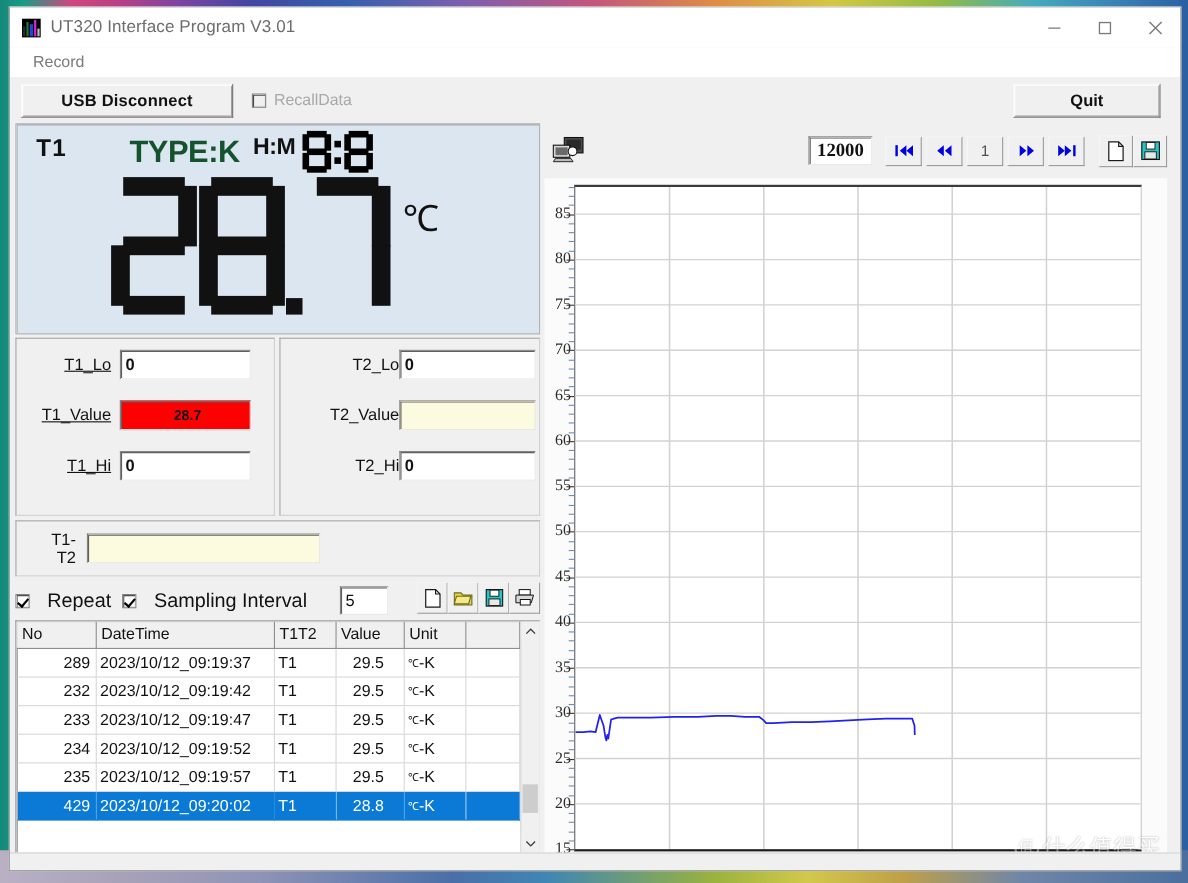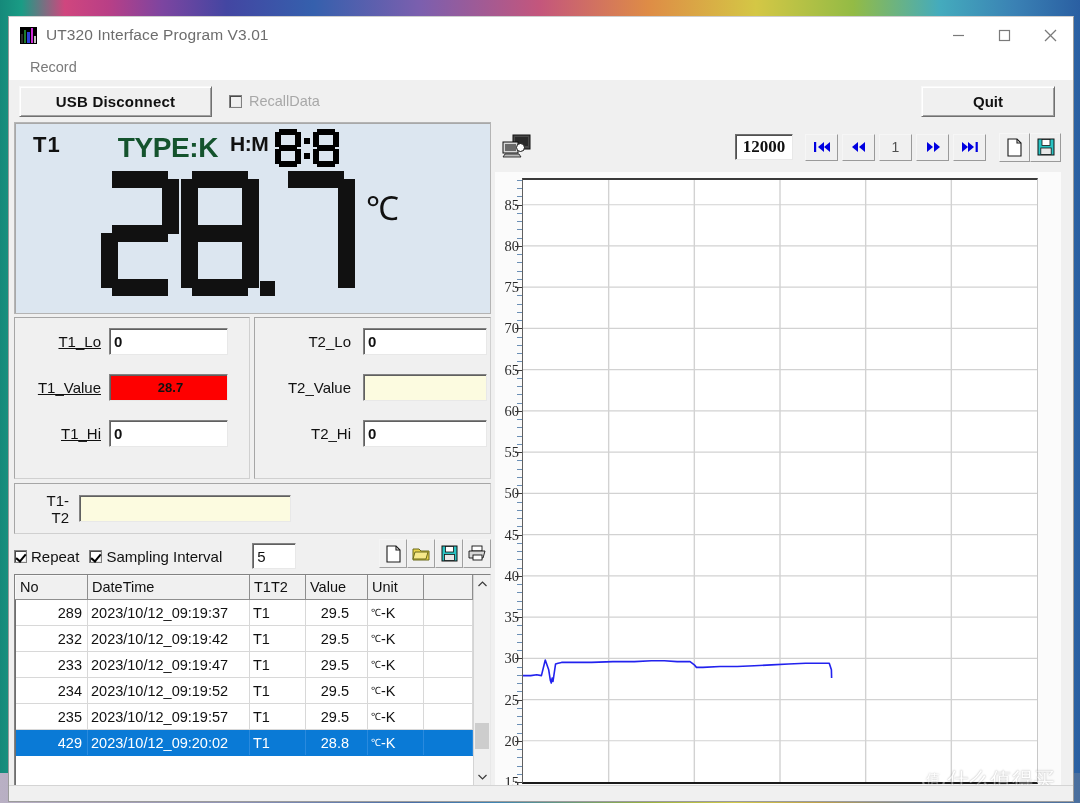--- a/index.html
+++ b/index.html
@@ -31,21 +31,21 @@
     position: absolute; left: 0; right: 0; bottom: 0; height: 30px;
     background: linear-gradient(90deg,
       #b9b0c4 0%, #a8a2b8 10%, #8f93b6 22%, #4a6fa8 38%,
       #3f86b4 46%, #9ab23f 60%, #d2c94a 68%, #bfa04a 76%,
       #6f86a8 86%, #4a6f9e 100%);
   }
 
   
   #app-window {
     position: absolute;
-    left: 8px; top: 16px;
+    left: 8px; top: 6px;
     width: 1066px; height: 786px;
     background: #f0f0f0;
     border: 1px solid #9b9b9b;
     border-top-color: #cfcfcf;
     overflow: hidden;
   }
 
   
   #titlebar {
     height: 36px;
@@ -274,21 +274,21 @@
     display: flex; align-items: center;
     height: 46px;
     padding-left: 8px;
   }
   .field-label {
     font-size: 15px; color: #111;
     text-align: right;
     flex: none;
   }
   #grp-t1 .field-label { width: 86px; padding-right: 8px; text-decoration: underline; }
-  #grp-t2 .field-label { width: 100px; padding-right: 12px; }
+  #grp-t2 .field-label { width: 100px; padding-right: 0; }
   .txtbox {
     height: 27px;
     background: #ffffff;
     border: 1px solid #e8e8e8;
     border-top-color: #828282; border-left-color: #828282;
     box-shadow: inset 1px 1px 0 #606060;
     font-size: 15px; font-weight: bold; color: #111;
     display: flex; align-items: center;
     padding-left: 4px;
   }
@@ -313,21 +313,21 @@
   #t1t2-box .field-label { width: 46px; padding-right: 10px; font-size: 15px; }
   #t1t2-box .txtbox { width: 212px; }
 
   
   #sample-row {
     display: flex; align-items: center;
     margin: 6px 4px 0 5px;
     height: 32px;
     position: relative;
   }
-  #sample-row .lbl { font-size: 15px; color: #111; margin-left: 4px; }
+  #sample-row .lbl { font-size: 18px; color: #111; margin-left: 16px; }
   #interval-box {
     width: 44px; height: 26px;
     margin-left: 30px;
     background: #fff;
     border: 1px solid #e8e8e8;
     border-top-color: #828282; border-left-color: #828282;
     box-shadow: inset 1px 1px 0 #606060;
     font-size: 15px; color: #111;
     display: flex; align-items: center; padding-left: 4px;
   }

